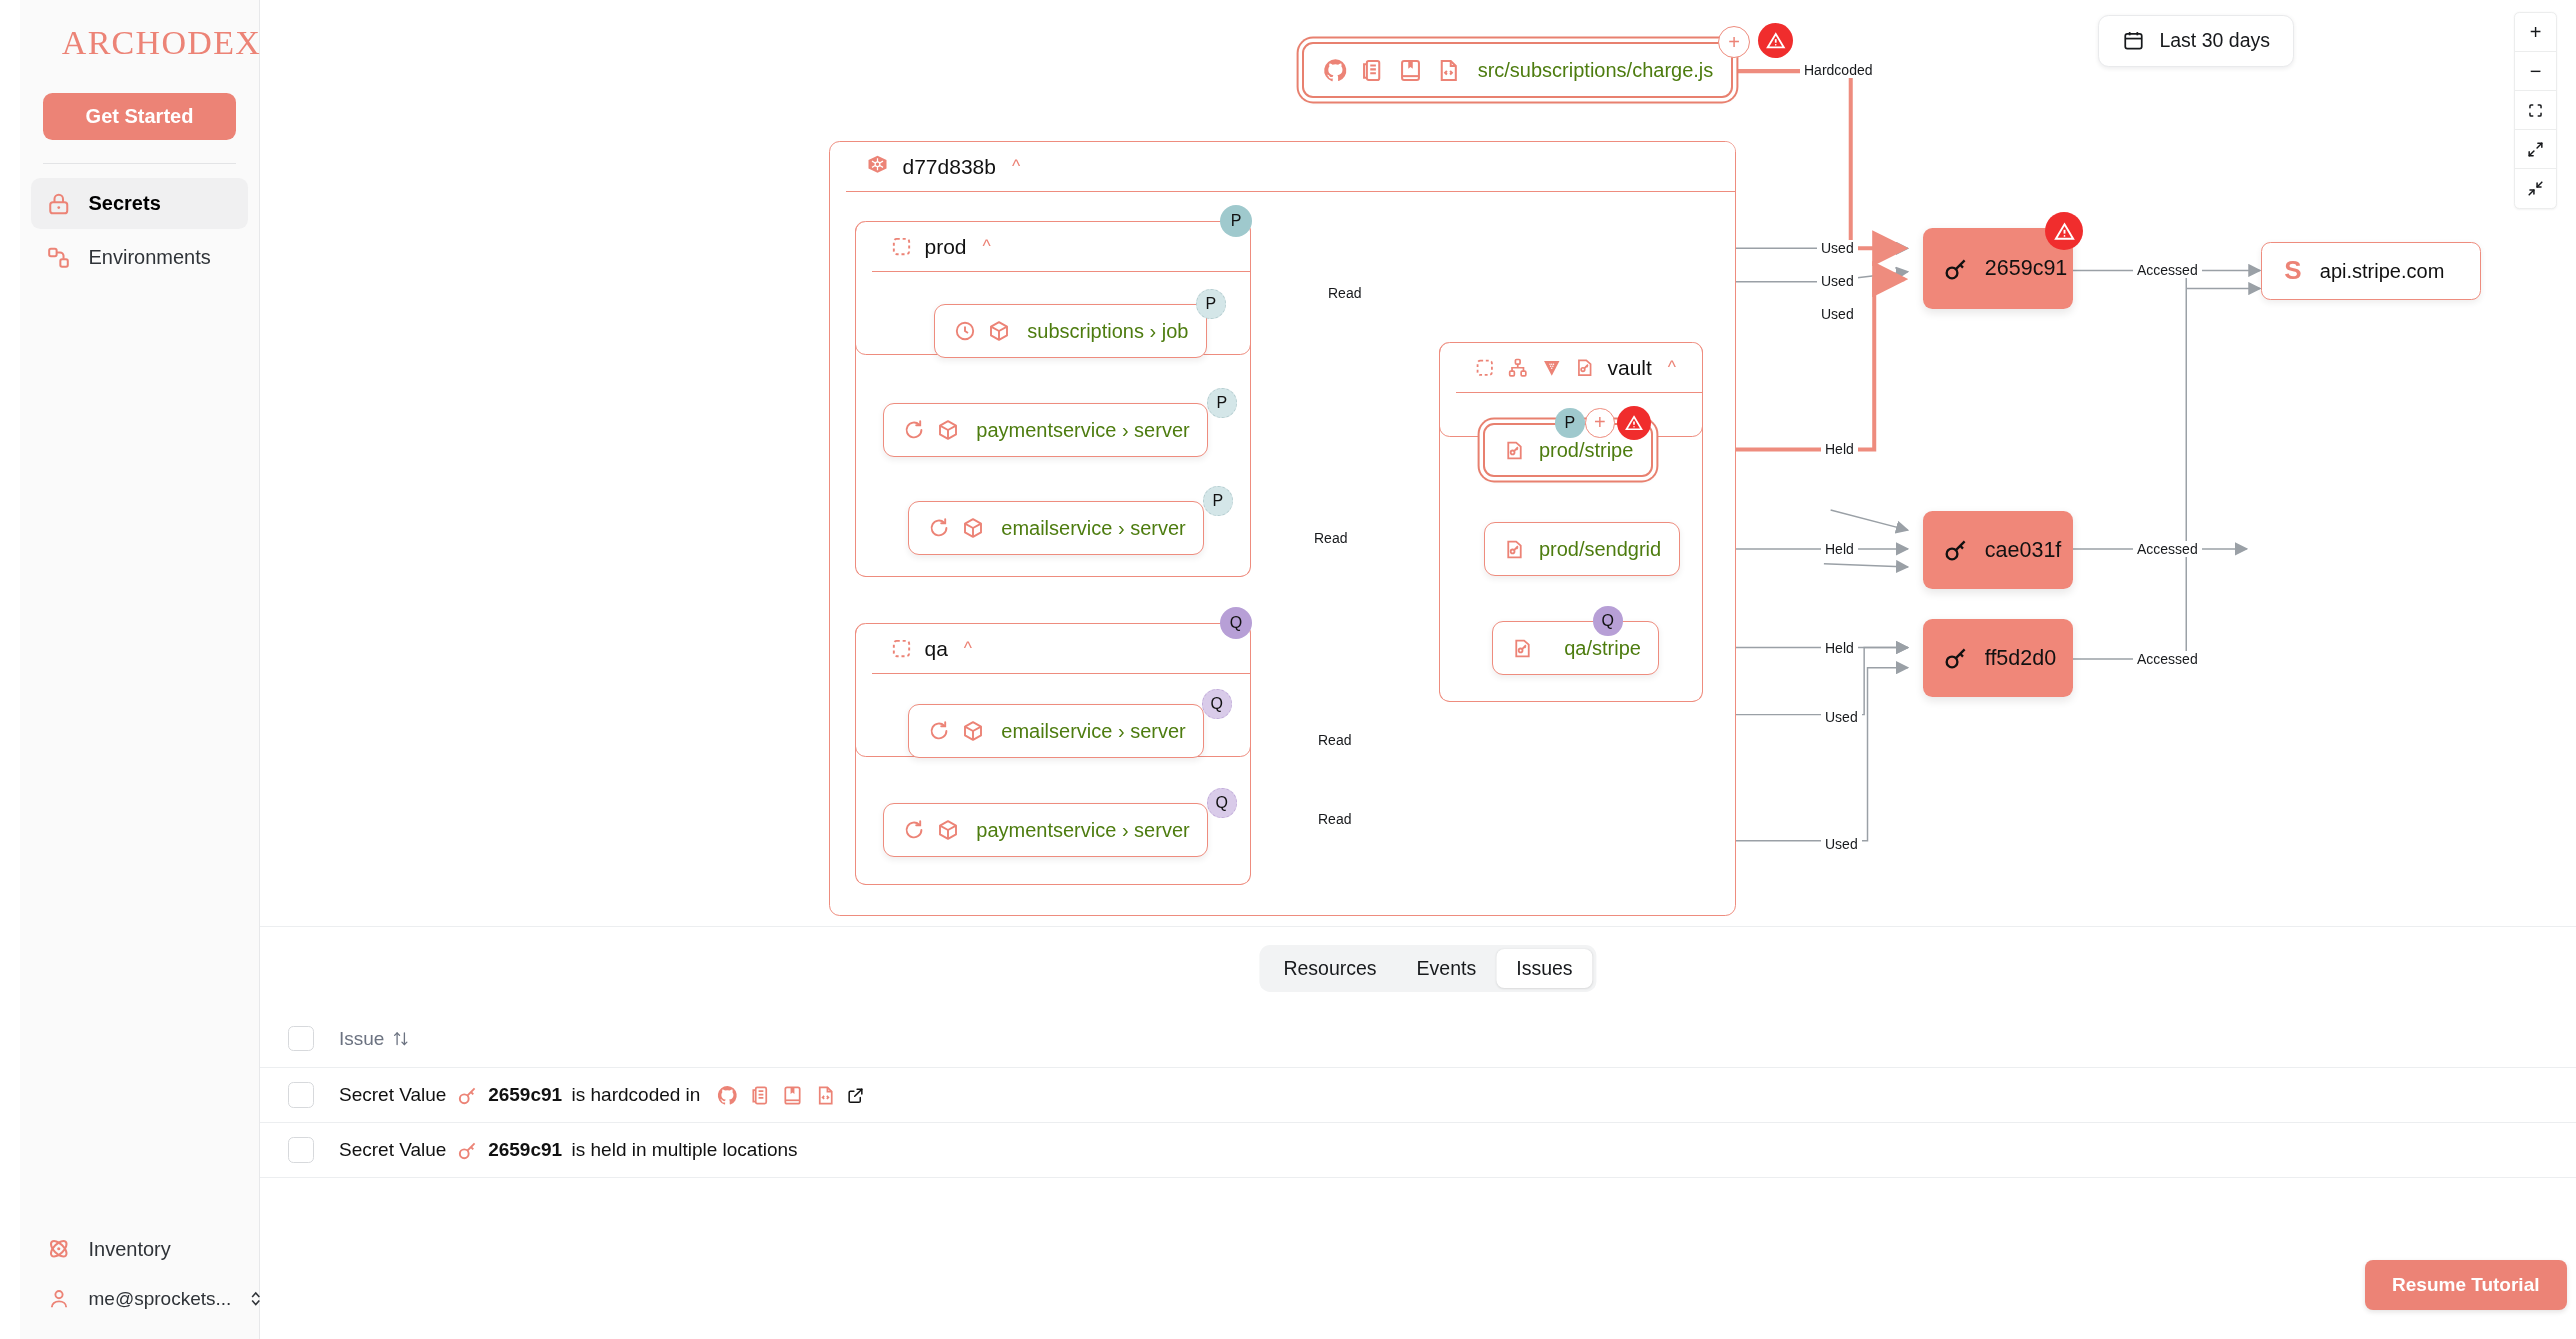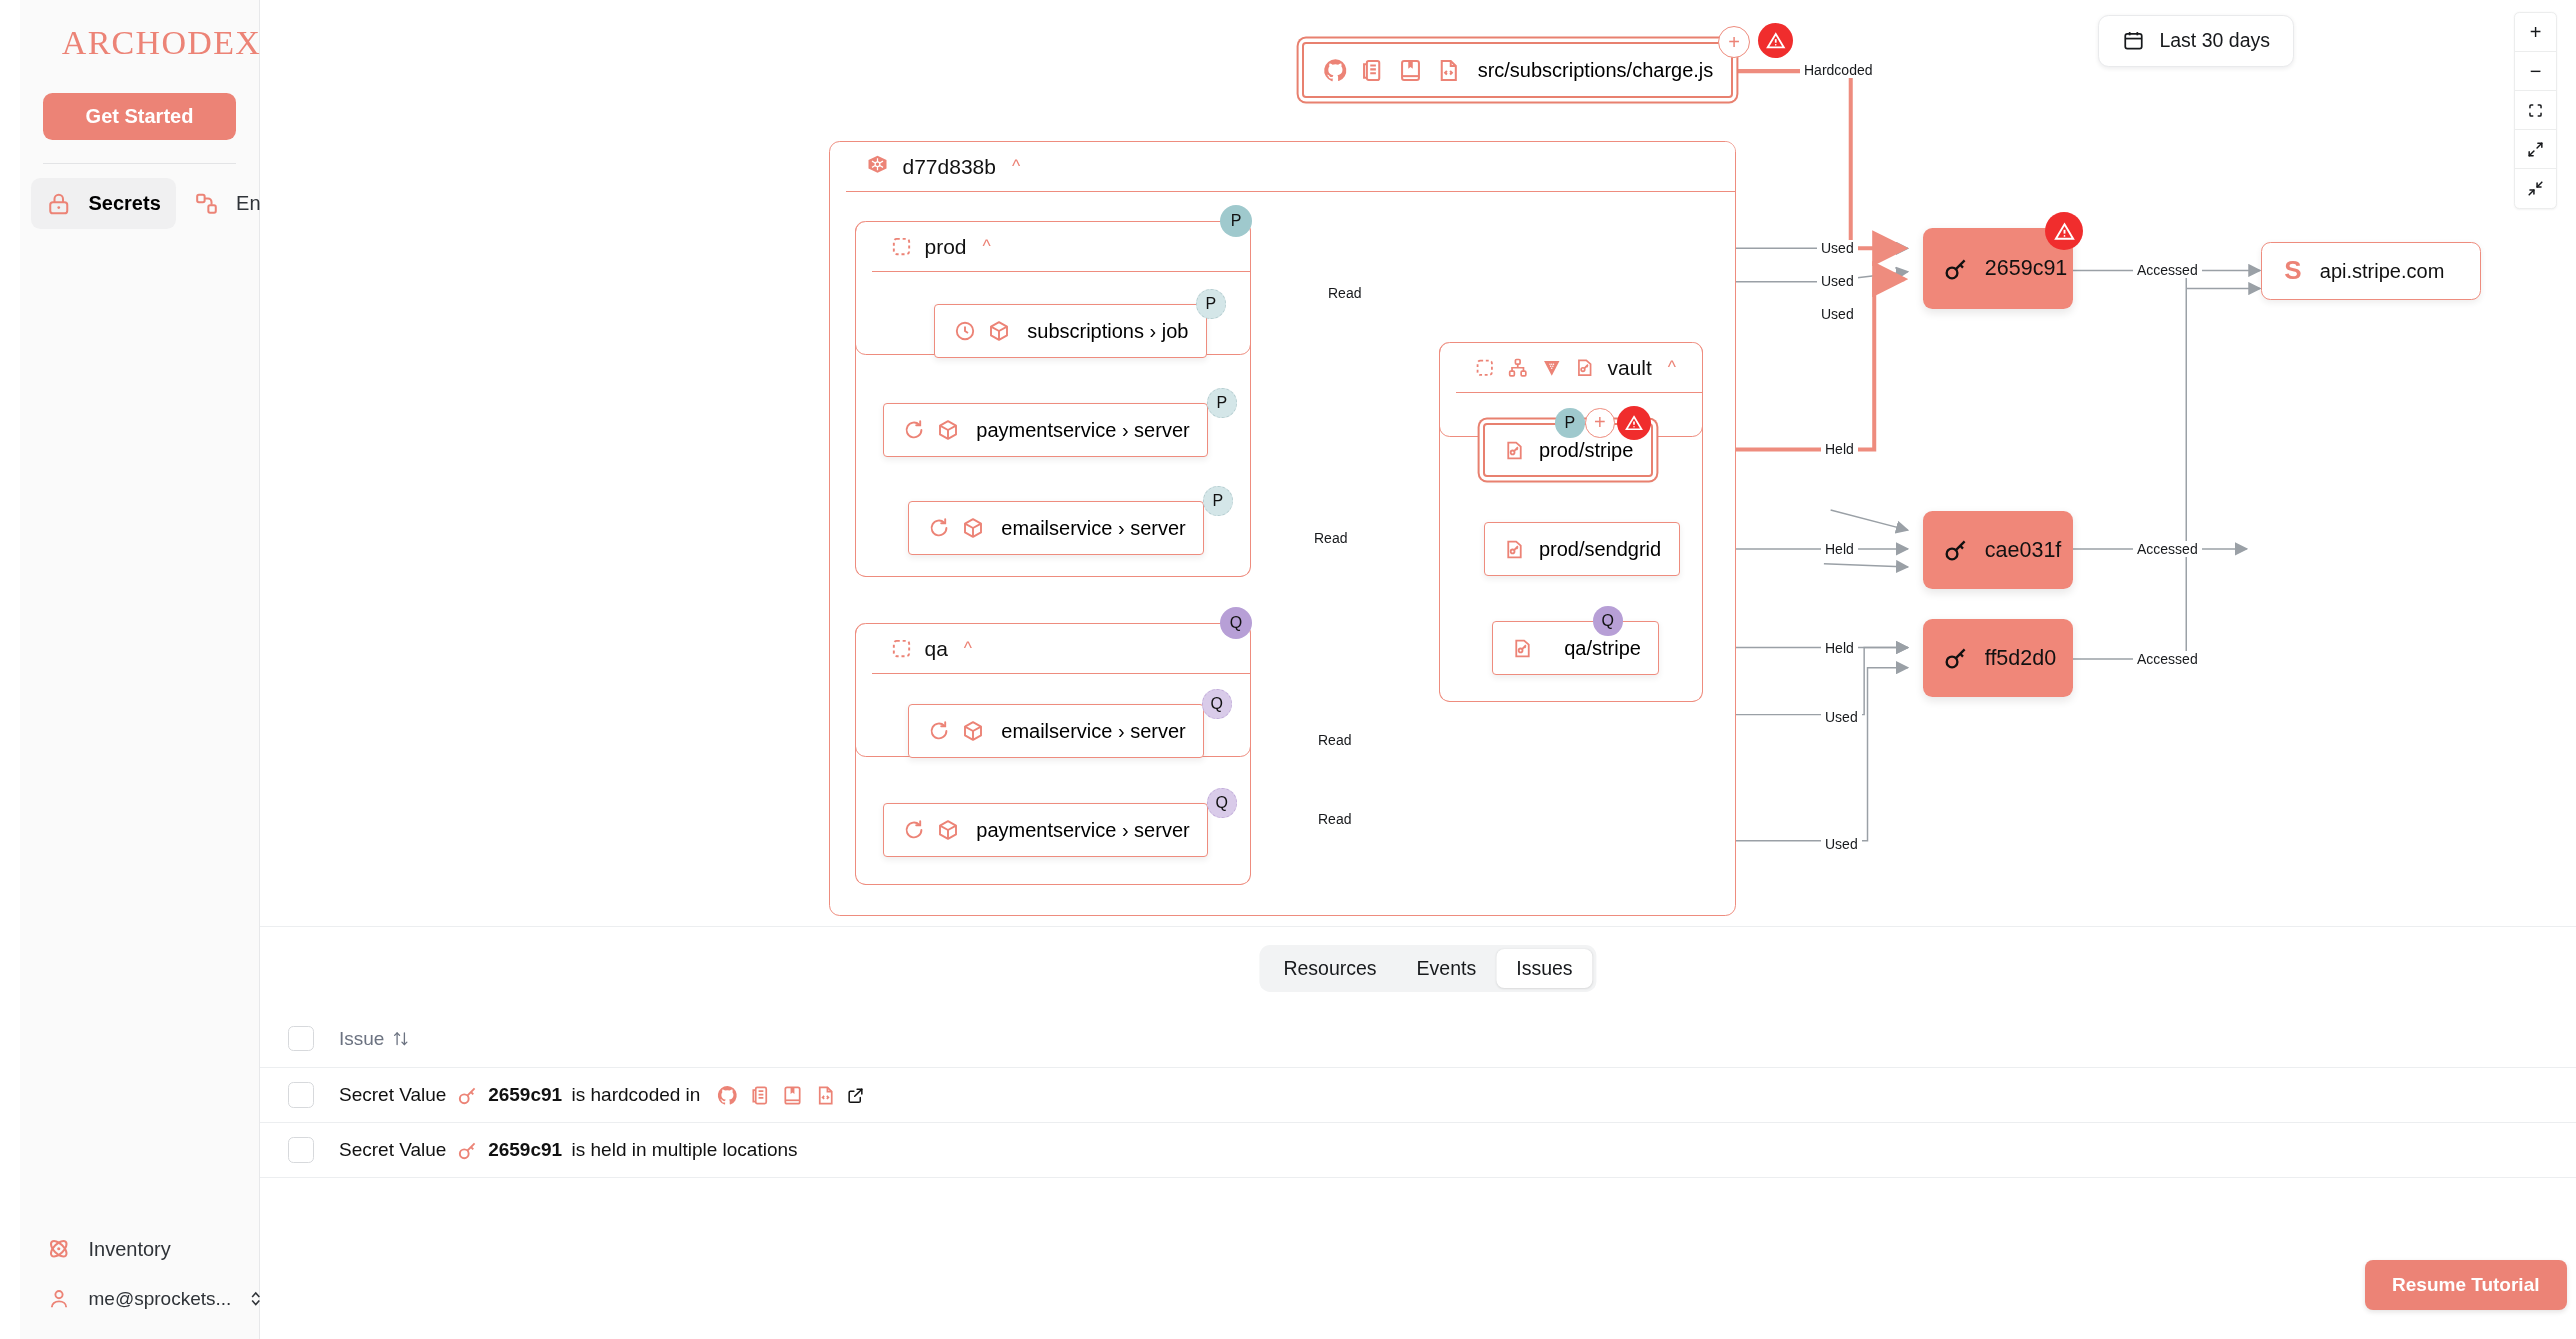--- a/index.html
+++ b/index.html
@@ -39,21 +39,21 @@
     font-size:34px;letter-spacing:1.3px;color:var(--coral);font-weight:400;
     line-height:1;margin-top:1.3px;
   }
   .get-started{
     margin:29.5px 23px 0 23px;height:47px;border:0;border-radius:9.4px;
     background:var(--coral);color:#fff;font-size:20px;font-weight:700;
     font-family:"Liberation Sans",sans-serif;cursor:pointer;
     display:flex;align-items:center;justify-content:center;
   }
   .sb-sep{margin:23px 23px 0 23px;height:0.7px;background:#e3e4e6;}
-  .nav{margin-top:14.8px;display:flex;flex-direction:row;gap:2.7px;padding:0 10.7px;}
+  .nav{margin-top:14.8px;display:flex;flex-direction:column;gap:2.7px;padding:0 10.7px;}
   .nav-item{
     display:flex;align-items:center;gap:16px;height:51px;padding:0 14.8px;
     border-radius:9.4px;cursor:pointer;font-size:20px;color:var(--ink2);
   }
   .nav-item.active{background:#f0f0f1;font-weight:700;color:#000;}
   .nav-ico{width:27px;height:27px;flex:0 0 27px;display:flex;align-items:center;justify-content:center;}
   .sb-bottom{position:absolute;left:0;bottom:0;width:100%;padding:0 10.7px 17.5px 10.7px;}
   .user-row{
     display:flex;align-items:center;gap:16px;height:48px;padding:0 14.8px;border-radius:9.4px;
     font-size:19px;color:var(--ink2);cursor:pointer;
@@ -81,23 +81,23 @@
   }
   .zoomstack div{
     height:39px;display:flex;align-items:center;justify-content:center;
     border-bottom:0.7px solid #eceded;cursor:pointer;font-size:20px;color:#17191c;
   }
   .zoomstack div:last-child{border-bottom:0;}
 
   
   .node{position:absolute;z-index:10;}
   .box{
-    background:#fff;border:1.3px solid var(--coral-line);border-radius:4px;
+    background:#fff;border:1.3px solid var(--coral-line);border-radius:11px;
     display:flex;align-items:center;gap:10.7px;padding:0 17.5px;
-    font-size:20px;color:#000000;white-space:nowrap;
+    font-size:20px;color:#4d7c0f;white-space:nowrap;
     box-shadow:0 2.7px 6.7px rgba(30,20,20,.07);
   }
   .box.sel{
     border:2px solid var(--coral-strong);
     box-shadow:0 0 0 3.4px #fff, 0 0 0 5.4px var(--coral-strong), 0 2.7px 6.7px rgba(30,20,20,.09);
   }
   .grp{
     position:absolute;border:1.3px solid var(--coral-line);border-radius:10.7px;
     background:rgba(255,255,255,.55);z-index:5;padding-left:16px;
   }

